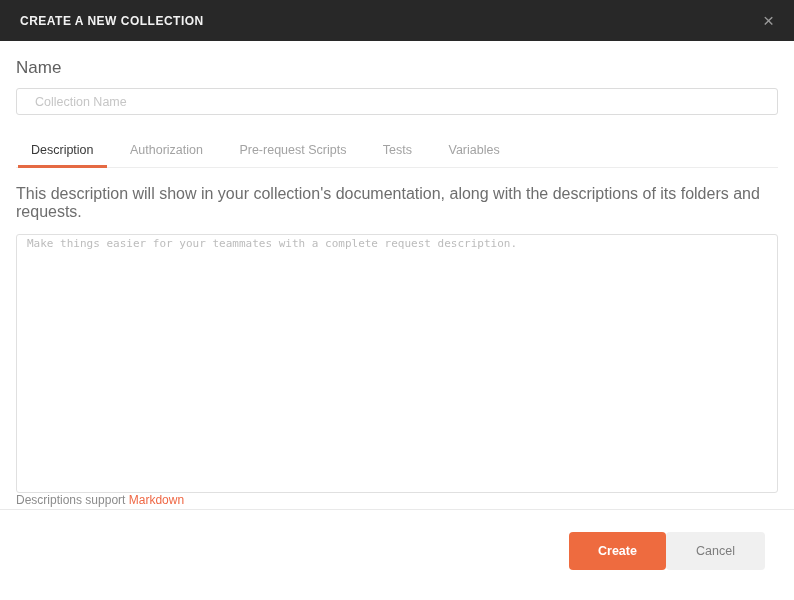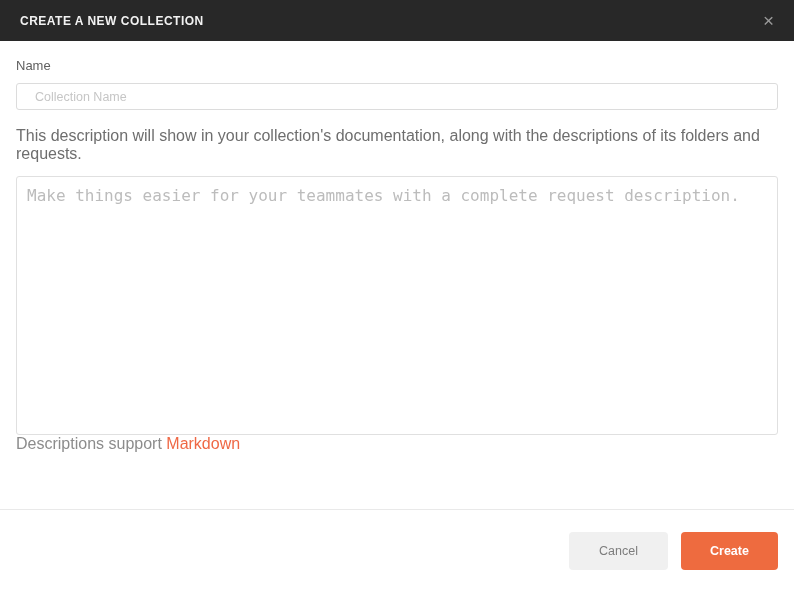--- a/index.html
+++ b/index.html
@@ -37,21 +37,21 @@
     cursor: pointer;
     background: none;
     border: none;
     font-family: "Liberation Sans", sans-serif;
   }
   
   .dlg-body { padding: 0 16px; }
   .field-label {
     display: block;
     margin-top: 17px;
-    font-size: 13px;
+    font-size: 17px;
     color: #5f5f5f;
   }
   .name-input {
     display: block;
     margin-top: 10px;
     width: 100%;
     height: 27px;
     border: 1px solid #dcdcdc;
     border-radius: 3px;
     padding: 0 18px;
@@ -87,30 +87,30 @@
     font-size: 16px;
     color: #6e6e6e;
   }
   .desc-textarea {
     display: block;
     margin-top: 13px;
     width: 100%;
     height: 259px;
     border: 1px solid #e0e0e0;
     border-radius: 3px;
-    padding: 9px 10px;
+    padding: 2px 10px;
     font-family: "DejaVu Sans Mono", monospace;
-    font-size: 16px;
+    font-size: 11px;
     color: #444444;
     resize: none;
     outline: none;
   }
   .desc-textarea::placeholder { color: #bcbcbc; opacity: 1; }
   .markdown-note {
-    font-size: 16px;
+    font-size: 12px;
     color: #8c8c8c;
   }
   .markdown-link {
     color: #ef6845;
     text-decoration: none;
     cursor: pointer;
   }
   
   .dlg-footer {
     position: absolute;
@@ -154,27 +154,34 @@
   <div class="dlg-header">
     <span class="dlg-title">CREATE A NEW COLLECTION</span>
     <button class="dlg-close">×</button>
   </div>
 
   <div class="dlg-body">
 
     <label class="field-label">Name</label>
     <input class="name-input" type="text" placeholder="Collection Name" style="">
 
+    <div class="tabs">
+      <span class="tab active">Description</span>
+      <span class="tab">Authorization</span>
+      <span class="tab">Pre-request Scripts</span>
+      <span class="tab">Tests</span>
+      <span class="tab">Variables</span>
+    </div>
 
     <p class="help-text">This description will show in your collection's documentation, along with the descriptions of its folders and requests.</p>
 
     <textarea class="desc-textarea" placeholder="Make things easier for your teammates with a complete request description." style=""></textarea>
 
     <p class="markdown-note"><span>Descriptions support </span><a class="markdown-link">Markdown</a></p>
 
   </div>
 
   <div class="dlg-footer">
+    <button class="btn btn-create">Create</button>
     <button class="btn btn-cancel">Cancel</button>
-    <button class="btn btn-create">Create</button>
   </div>
 
 </div>
 
 </body></html>

